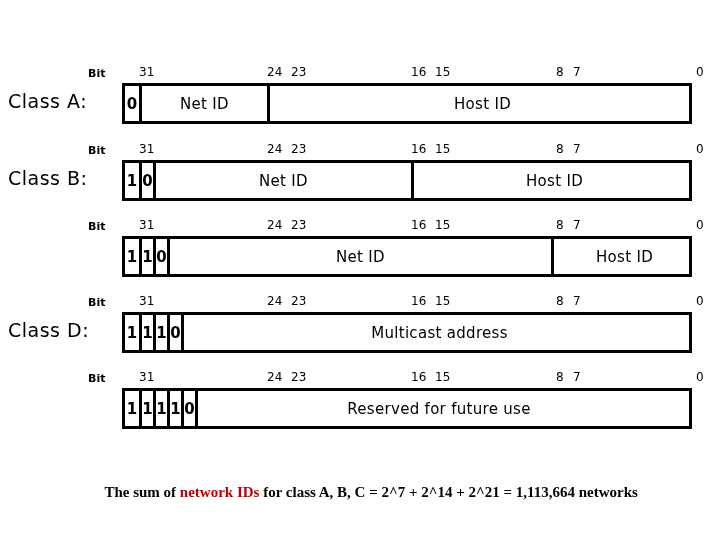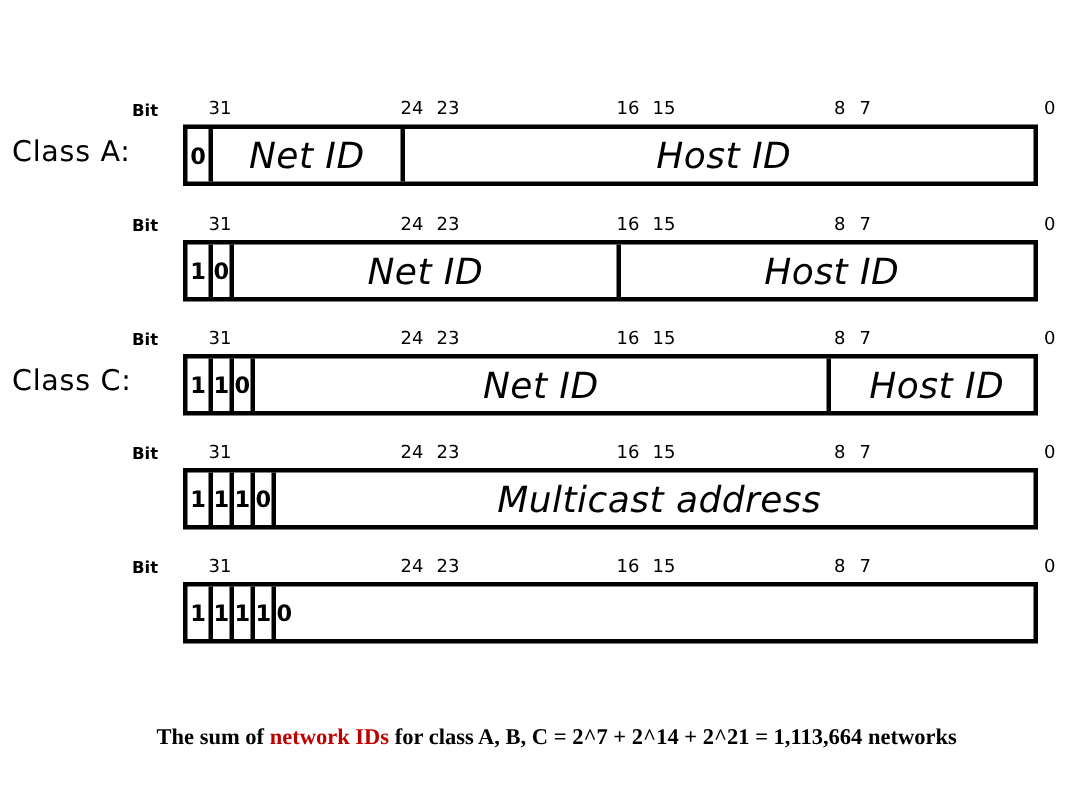--- a/index.html
+++ b/index.html
@@ -102,24 +102,23 @@
   }
   .cell + .cell {
     border-left: 3px solid #000000;
   }
   .cell.bit {
     font-size: 15px;
     font-weight: bold;
     flex: 0 0 auto;
   }
   .cell.field {
-    font-size: 24px;
+    font-size: 15px;
     font-weight: normal;
     letter-spacing: 0.3px;
-    font-style: italic;
   }
 
   
   #summary {
     position: absolute;
     left: 0;
     top: 458px;
     width: 720px;
   }
   .sum-line {
@@ -153,60 +152,61 @@
           <span class="tick" style="left: 434px;">7</span>
           <span class="tick" style="left: 557px;">0</span>
         </div>
         <div class="strip">
           <div class="cell bit" style="flex: 0 0 14px;">0</div>
           <div class="cell field" style="flex: 0 0 128px;">Net ID</div>
           <div class="cell field" style="flex: 0 0 428px;">Host ID</div>
         </div>
       </div>
       <div class="row" style="top: 141px;">
+        <div class="class-label">Class  B:</div>
         <div class="bit-word">Bit</div>
         <div class="ticks">
           <span class="tick" style="left: 0px;">31</span>
           <span class="tick" style="left: 128px;">24</span>
           <span class="tick" style="left: 152px;">23</span>
           <span class="tick" style="left: 272px;">16</span>
           <span class="tick" style="left: 296px;">15</span>
           <span class="tick" style="left: 417px;">8</span>
           <span class="tick" style="left: 434px;">7</span>
           <span class="tick" style="left: 557px;">0</span>
         </div>
         <div class="strip">
           <div class="cell bit" style="flex: 0 0 14px;">1</div>
           <div class="cell bit" style="flex: 0 0 14px;">0</div>
           <div class="cell field" style="flex: 0 0 258px;">Net ID</div>
           <div class="cell field" style="flex: 0 0 284px;">Host ID</div>
         </div>
       </div>
       <div class="row" style="top: 217px;">
-        <div class="class-label">Class  C:</div>
         <div class="bit-word">Bit</div>
         <div class="ticks">
           <span class="tick" style="left: 0px;">31</span>
           <span class="tick" style="left: 128px;">24</span>
           <span class="tick" style="left: 152px;">23</span>
           <span class="tick" style="left: 272px;">16</span>
           <span class="tick" style="left: 296px;">15</span>
           <span class="tick" style="left: 417px;">8</span>
           <span class="tick" style="left: 434px;">7</span>
           <span class="tick" style="left: 557px;">0</span>
         </div>
         <div class="strip">
           <div class="cell bit" style="flex: 0 0 14px;">1</div>
           <div class="cell bit" style="flex: 0 0 14px;">1</div>
           <div class="cell bit" style="flex: 0 0 14px;">0</div>
           <div class="cell field" style="flex: 0 0 384px;">Net ID</div>
           <div class="cell field" style="flex: 0 0 144px;">Host ID</div>
         </div>
       </div>
       <div class="row" style="top: 293px;">
+        <div class="class-label">Class  D:</div>
         <div class="bit-word">Bit</div>
         <div class="ticks">
           <span class="tick" style="left: 0px;">31</span>
           <span class="tick" style="left: 128px;">24</span>
           <span class="tick" style="left: 152px;">23</span>
           <span class="tick" style="left: 272px;">16</span>
           <span class="tick" style="left: 296px;">15</span>
           <span class="tick" style="left: 417px;">8</span>
           <span class="tick" style="left: 434px;">7</span>
           <span class="tick" style="left: 557px;">0</span>
@@ -230,20 +230,21 @@
           <span class="tick" style="left: 417px;">8</span>
           <span class="tick" style="left: 434px;">7</span>
           <span class="tick" style="left: 557px;">0</span>
         </div>
         <div class="strip">
           <div class="cell bit" style="flex: 0 0 14px;">1</div>
           <div class="cell bit" style="flex: 0 0 14px;">1</div>
           <div class="cell bit" style="flex: 0 0 14px;">1</div>
           <div class="cell bit" style="flex: 0 0 14px;">1</div>
           <div class="cell bit" style="flex: 0 0 14px;">0</div>
+          <div class="cell field" style="flex: 0 0 485px;">Reserved for future use</div>
         </div>
       </div>
     </div>
 
   <div id="summary">
     <div class="sum-line">
       <span>The sum of </span><span class="hl" style="color: rgb(192, 0, 0); font-family: Liberation Serif, serif;">network IDs</span><span> for class A, B, C = 2^7 + 2^14 + 2^21 = 1,113,664 networks</span>
     </div>
     <div class="sum-line">
       

